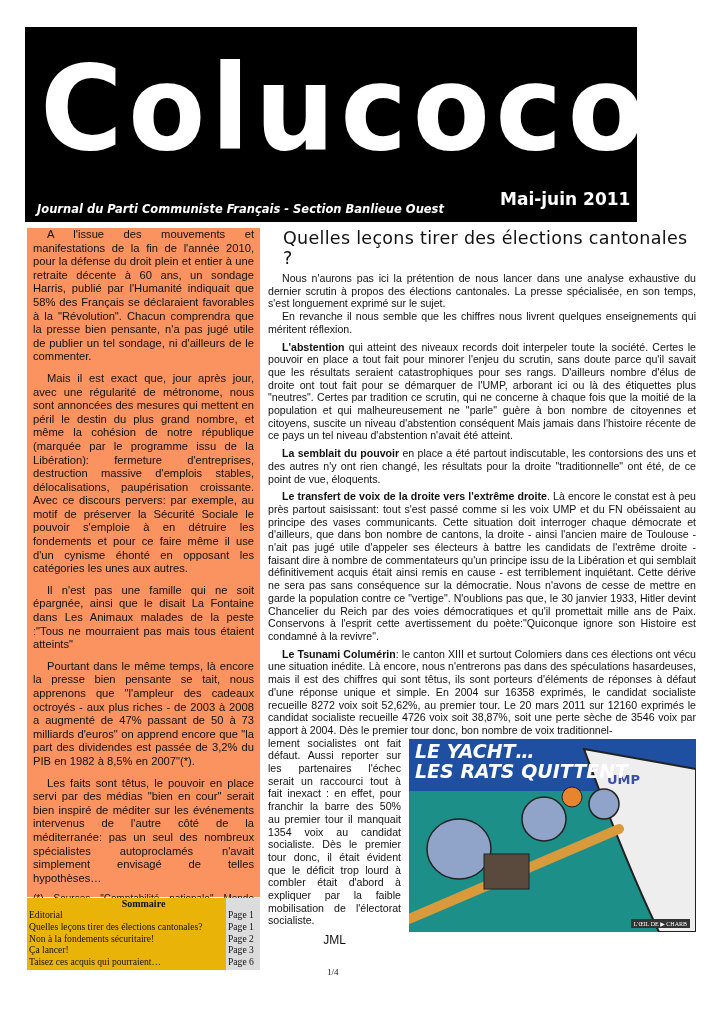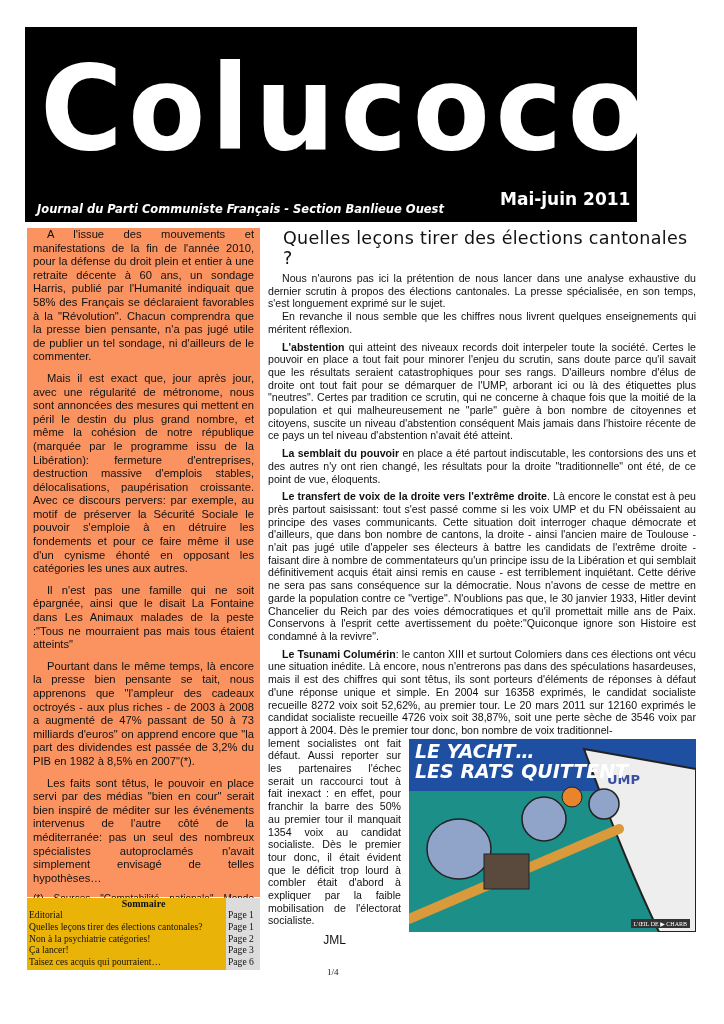--- a/index.html
+++ b/index.html
@@ -77,21 +77,21 @@
   <h3>Sommaire</h3>
   <div class="row">
     <span>Editorial</span>
     <span class="pg">Page 1</span>
   </div>
   <div class="row">
     <span>Quelles leçons tirer des élections cantonales?</span>
     <span class="pg">Page 1</span>
   </div>
   <div class="row">
-    <span>Non à la psychiatrie catégories!</span>
+    <span>Non à la fondements sécuritaire!</span>
     <span class="pg">Page 2</span>
   </div>
   <div class="row">
     <span>Ça lancer!</span>
     <span class="pg">Page 3</span>
   </div>
   <div class="row">
     <span>Taisez ces acquis qui pourraient…</span>
     <span class="pg">Page 6</span>
   </div>

